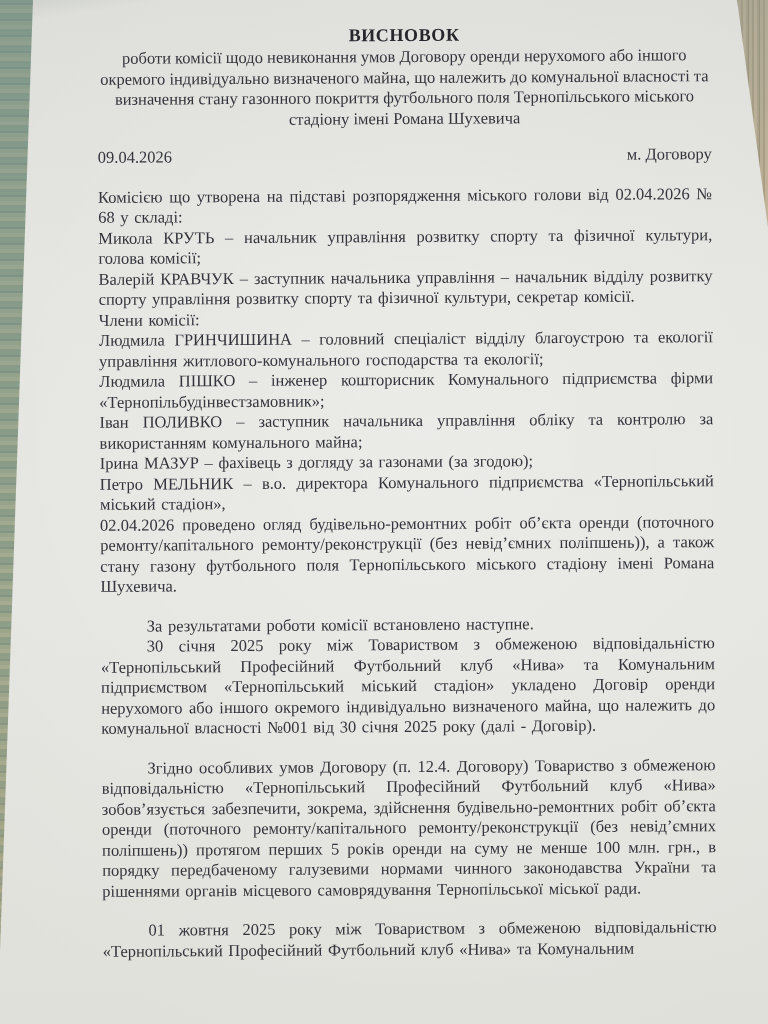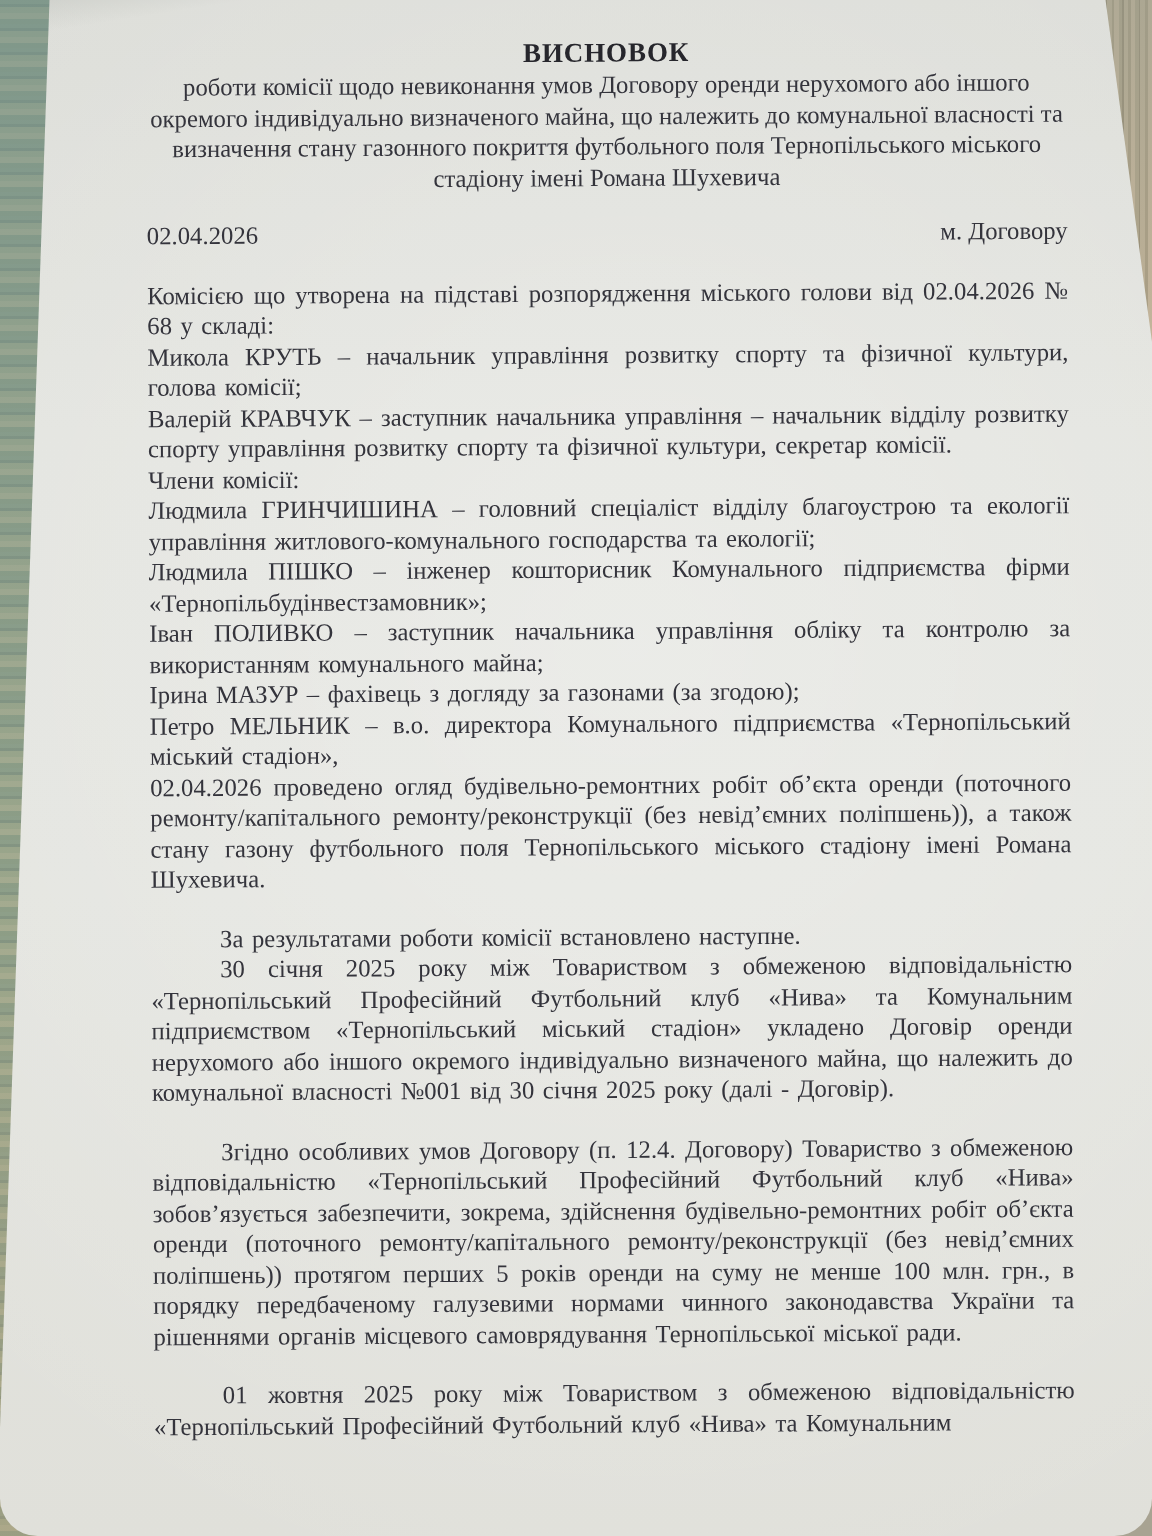--- a/index.html
+++ b/index.html
@@ -35,21 +35,20 @@
   }
   
   .paper{
     position:absolute; inset:0;
     clip-path: polygon(33px 0, 737px 0, 768px 228px, 768px 1024px, 0 1024px, 0 952px);
     background:
       radial-gradient(120% 90% at 55% 42%, rgba(255,255,255,.30), rgba(255,255,255,0) 72%),
       linear-gradient(96deg, rgba(70,80,72,.32) 0px, rgba(70,80,72,.12) 16px, rgba(70,80,72,0) 34px),
       linear-gradient(171deg, rgba(60,70,62,.10) 0px, rgba(60,70,62,0) 26px),
       linear-gradient(180deg, #dcddd8 0%, #e2e3de 28%, var(--paper) 58%, #e0e0da 100%);
-    border-radius: 25px;
   }
   .content{
     position:absolute; left:97px; top:24px; width:614px;
     color:var(--ink);
     transform:rotate(-0.35deg); transform-origin:50% 0;
   }
   .title{
     text-align:center; font-weight:bold; font-size:18px; line-height:22px;
     letter-spacing:.6px; color:#26262c;
   }
@@ -76,21 +75,21 @@
   <div class="wood-right"></div>
 
   <div class="paper">
     <div class="content">
 
       <div class="title">ВИСНОВОК</div>
 
       <div class="subtitle">роботи комісії щодо невиконання умов Договору оренди нерухомого або іншого окремого індивідуально визначеного майна, що належить до комунальної власності та визначення стану газонного покриття футбольного поля Тернопільського міського стадіону імені Романа Шухевича</div>
 
       <div class="dateline">
-        <span>02.04.2026</span>
+        <span>09.04.2026</span>
         <span>м. Договору</span>
       </div>
 
       <div class="paragraphs">
           <p class="para">Комісією що утворена на підставі розпорядження міського голови від 02.04.2026 № 68 у складі:</p>
           <p class="para">Микола КРУТЬ – начальник управління розвитку спорту та фізичної культури, голова комісії;</p>
           <p class="para">Валерій КРАВЧУК – заступник начальника управління – начальник відділу розвитку спорту управління розвитку спорту та фізичної культури, секретар комісії.</p>
           <p class="para">Члени комісії:</p>
           <p class="para">Людмила ГРИНЧИШИНА – головний спеціаліст відділу благоустрою та екології управління житлового-комунального господарства та екології;</p>
           <p class="para">Людмила ПІШКО – інженер кошторисник Комунального підприємства фірми «Тернопільбудінвестзамовник»;</p>

